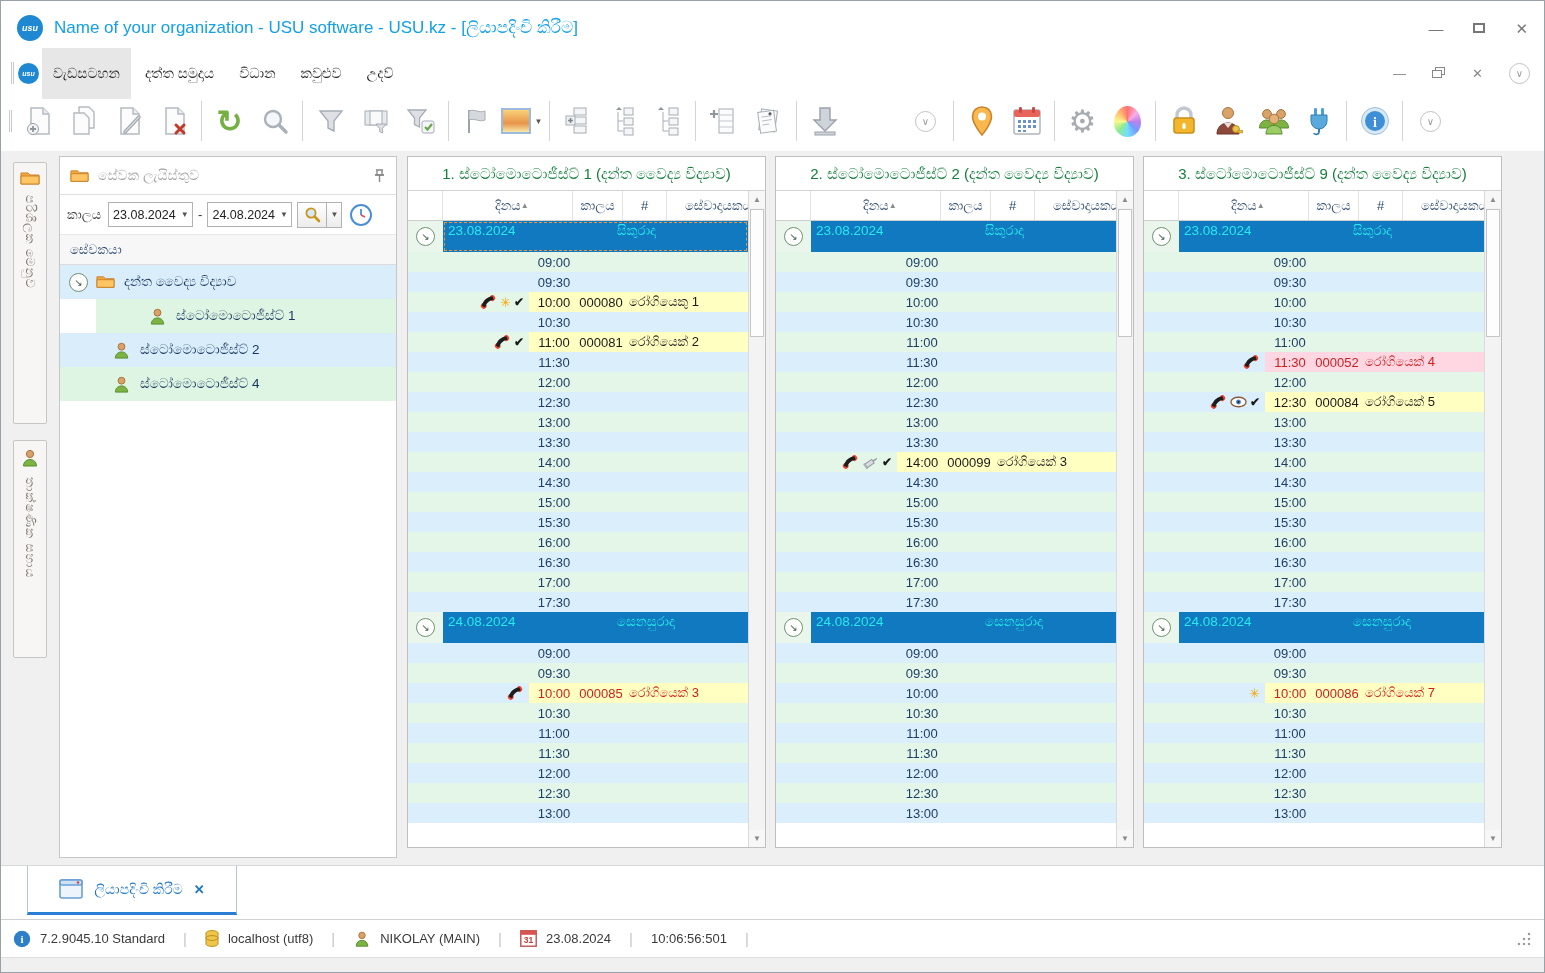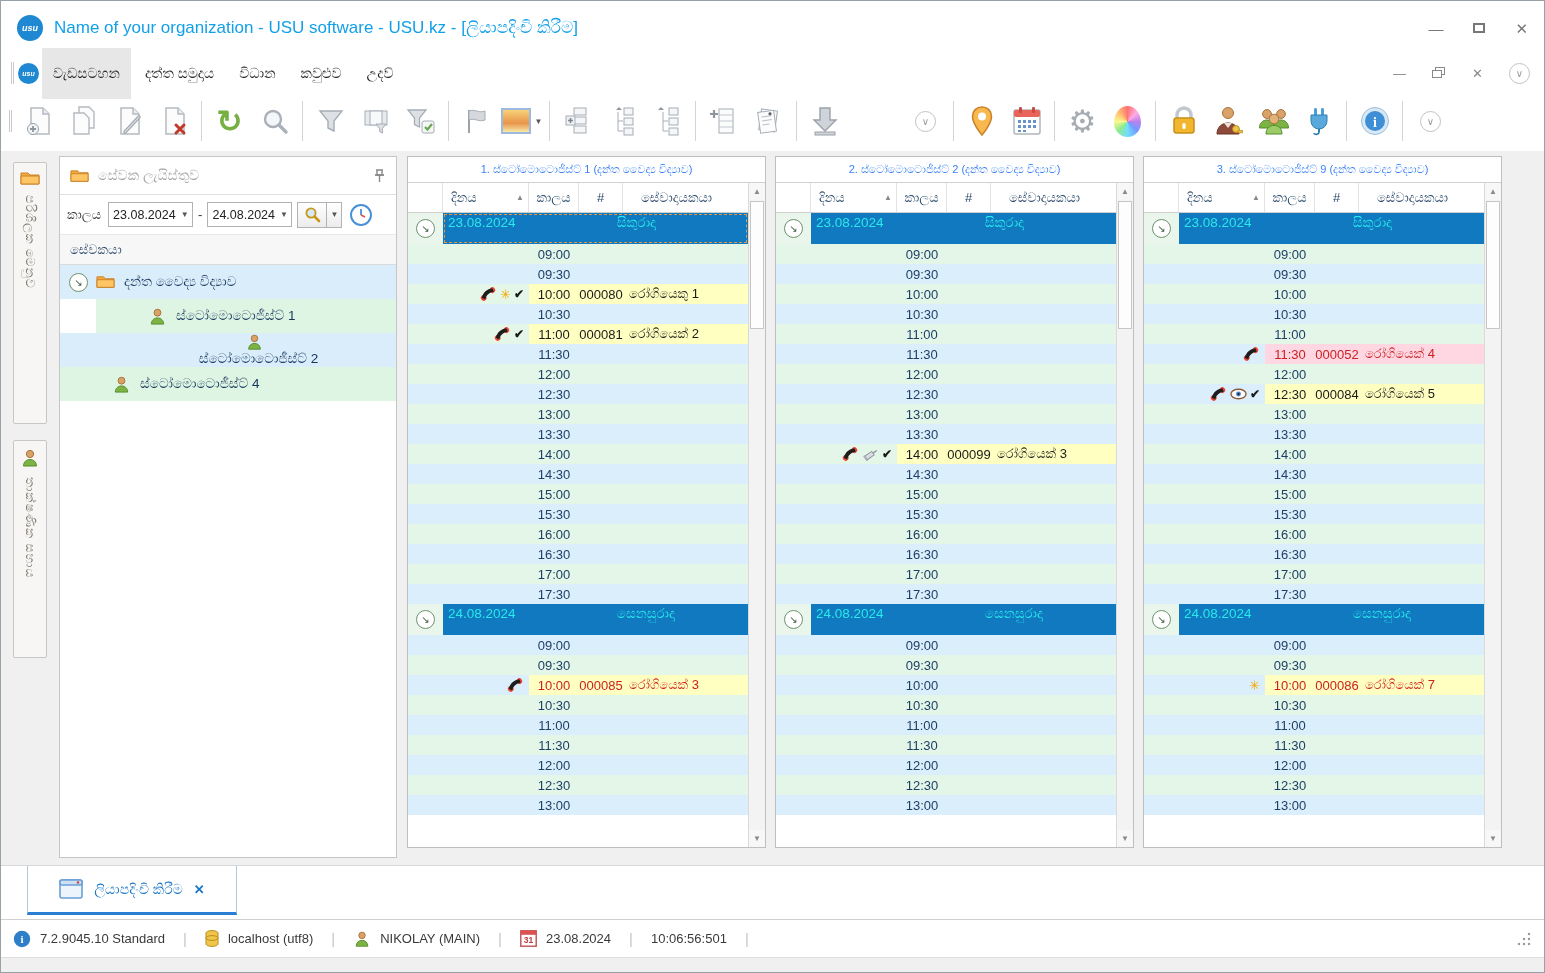--- a/index.html
+++ b/index.html
@@ -53,26 +53,26 @@
   .btn-clock { width:27px; border:none; background:none; margin-left:2px; }
   .lp-colhead { height:30px; background:#f7f7f7; border-bottom:1px solid #dcdcdc; display:flex; align-items:center; padding-left:10px; font-size:13px; color:#2b4a6b; }
   .tree-row { height:34px; display:flex; align-items:center; font-size:13.5px; color:#17365d; }
   .tree-row .tlabel { margin-left:9px; }
   .row-blue { background:#d9edfb; } .row-green { background:#def5e3; }
   .circ-arrow { width:19px; height:19px; border:1.4px solid #6f8f70; border-radius:50%; color:#44634a; font-size:10px; display:flex; align-items:center; justify-content:center; background:#fff; flex:0 0 auto; }
 
   
   .sched { flex:1; display:flex; gap:9px; padding:0 8px 0 10px; align-items:flex-start; }
   .col { width:359px; background:#fff; border:1px solid #bfbfbf; height:692px; display:flex; flex-direction:column; }
-  .col-title { height:26px; display:flex; align-items:center; justify-content:center; font-size:11px; color:#3b82f6; border-bottom:1px solid #d2d2d2; white-space:nowrap; overflow:hidden; }
+  .col-title { height:34px; display:flex; align-items:center; justify-content:center; font-size:15px; color:#15803d; border-bottom:1px solid #d2d2d2; white-space:nowrap; overflow:hidden; }
   .col-body { flex:1; display:flex; overflow:hidden; }
   .col-grid { flex:1; display:flex; flex-direction:column; overflow:hidden; }
   .col-heads { height:30px; display:flex; border-bottom:1px solid #cfcfcf; font-size:13px; color:#2b4a6b; }
   .ch { display:flex; align-items:center; border-right:1px solid #e3e3e3; overflow:hidden; white-space:nowrap; }
-  .ch1 { width:35px; } .ch2 { width:86px; padding:0 4px 0 8px; justify-content:space-between; }
+  .ch1 { width:35px; } .ch2 { width:86px; padding:0 4px 0 8px; justify-content:flex-start;margin-left:44px; }
   .ch3 { width:50px; justify-content:center; } .ch4 { width:44px; justify-content:center; }
   .ch5 { flex:1; padding-left:18px; border-right:none; }
   .sort-up { font-size:8px; color:#8a8a8a; }
   .sec-bar { height:31px; display:flex; }
   .sb-icon { width:35px; background:#eaf6ec; display:flex; align-items:center; justify-content:center; }
   .sb-main { flex:1; background:#1079c0; position:relative; display:flex; align-items:flex-start; }
   .sb-main.focused { outline:1px dashed #e8973d; outline-offset:-2px; }
   .sb-date { margin:2px 0 0 5px; font-size:13.5px; color:#29e9e9; }
   .sb-day { position:absolute; left:57%; top:2px; font-size:13.5px; color:#29e9e9; }
   .slot-row { height:20px; display:flex; font-size:13px; color:#1d3f66; }
@@ -452,21 +452,21 @@
             </span>
             <span class="tlabel">දන්ත වෛද්‍ය විද්‍යාව</span>
           </div>
           <div class="tree-row row-green" style="padding-left:52px;margin-left:36px;">
     <svg width="19" height="19" viewBox="0 0 20 20">
               <circle cx="10" cy="6" r="3.6" fill="#d8a268" stroke="#a8713a"></circle>
               <path d="M3.5 18c0-4 3-6.5 6.5-6.5s6.5 2.5 6.5 6.5z" fill="#7cb342" stroke="#558b2f"></path>
             </svg>
             <span class="tlabel">ස්ටෝමොටොජීස්ට් 1</span>
           </div>
-          <div class="tree-row row-blue" style="padding-left:52px;flex-direction:column;">
+          <div class="tree-row row-blue" style="padding-left:52px;">
     <svg width="19" height="19" viewBox="0 0 20 20">
               <circle cx="10" cy="6" r="3.6" fill="#d8a268" stroke="#a8713a"></circle>
               <path d="M3.5 18c0-4 3-6.5 6.5-6.5s6.5 2.5 6.5 6.5z" fill="#7cb342" stroke="#558b2f"></path>
             </svg>
             <span class="tlabel">ස්ටෝමොටොජීස්ට් 2</span>
           </div>
           <div class="tree-row row-green" style="padding-left:52px;">
     <svg width="19" height="19" viewBox="0 0 20 20">
               <circle cx="10" cy="6" r="3.6" fill="#d8a268" stroke="#a8713a"></circle>
               <path d="M3.5 18c0-4 3-6.5 6.5-6.5s6.5 2.5 6.5 6.5z" fill="#7cb342" stroke="#558b2f"></path>

